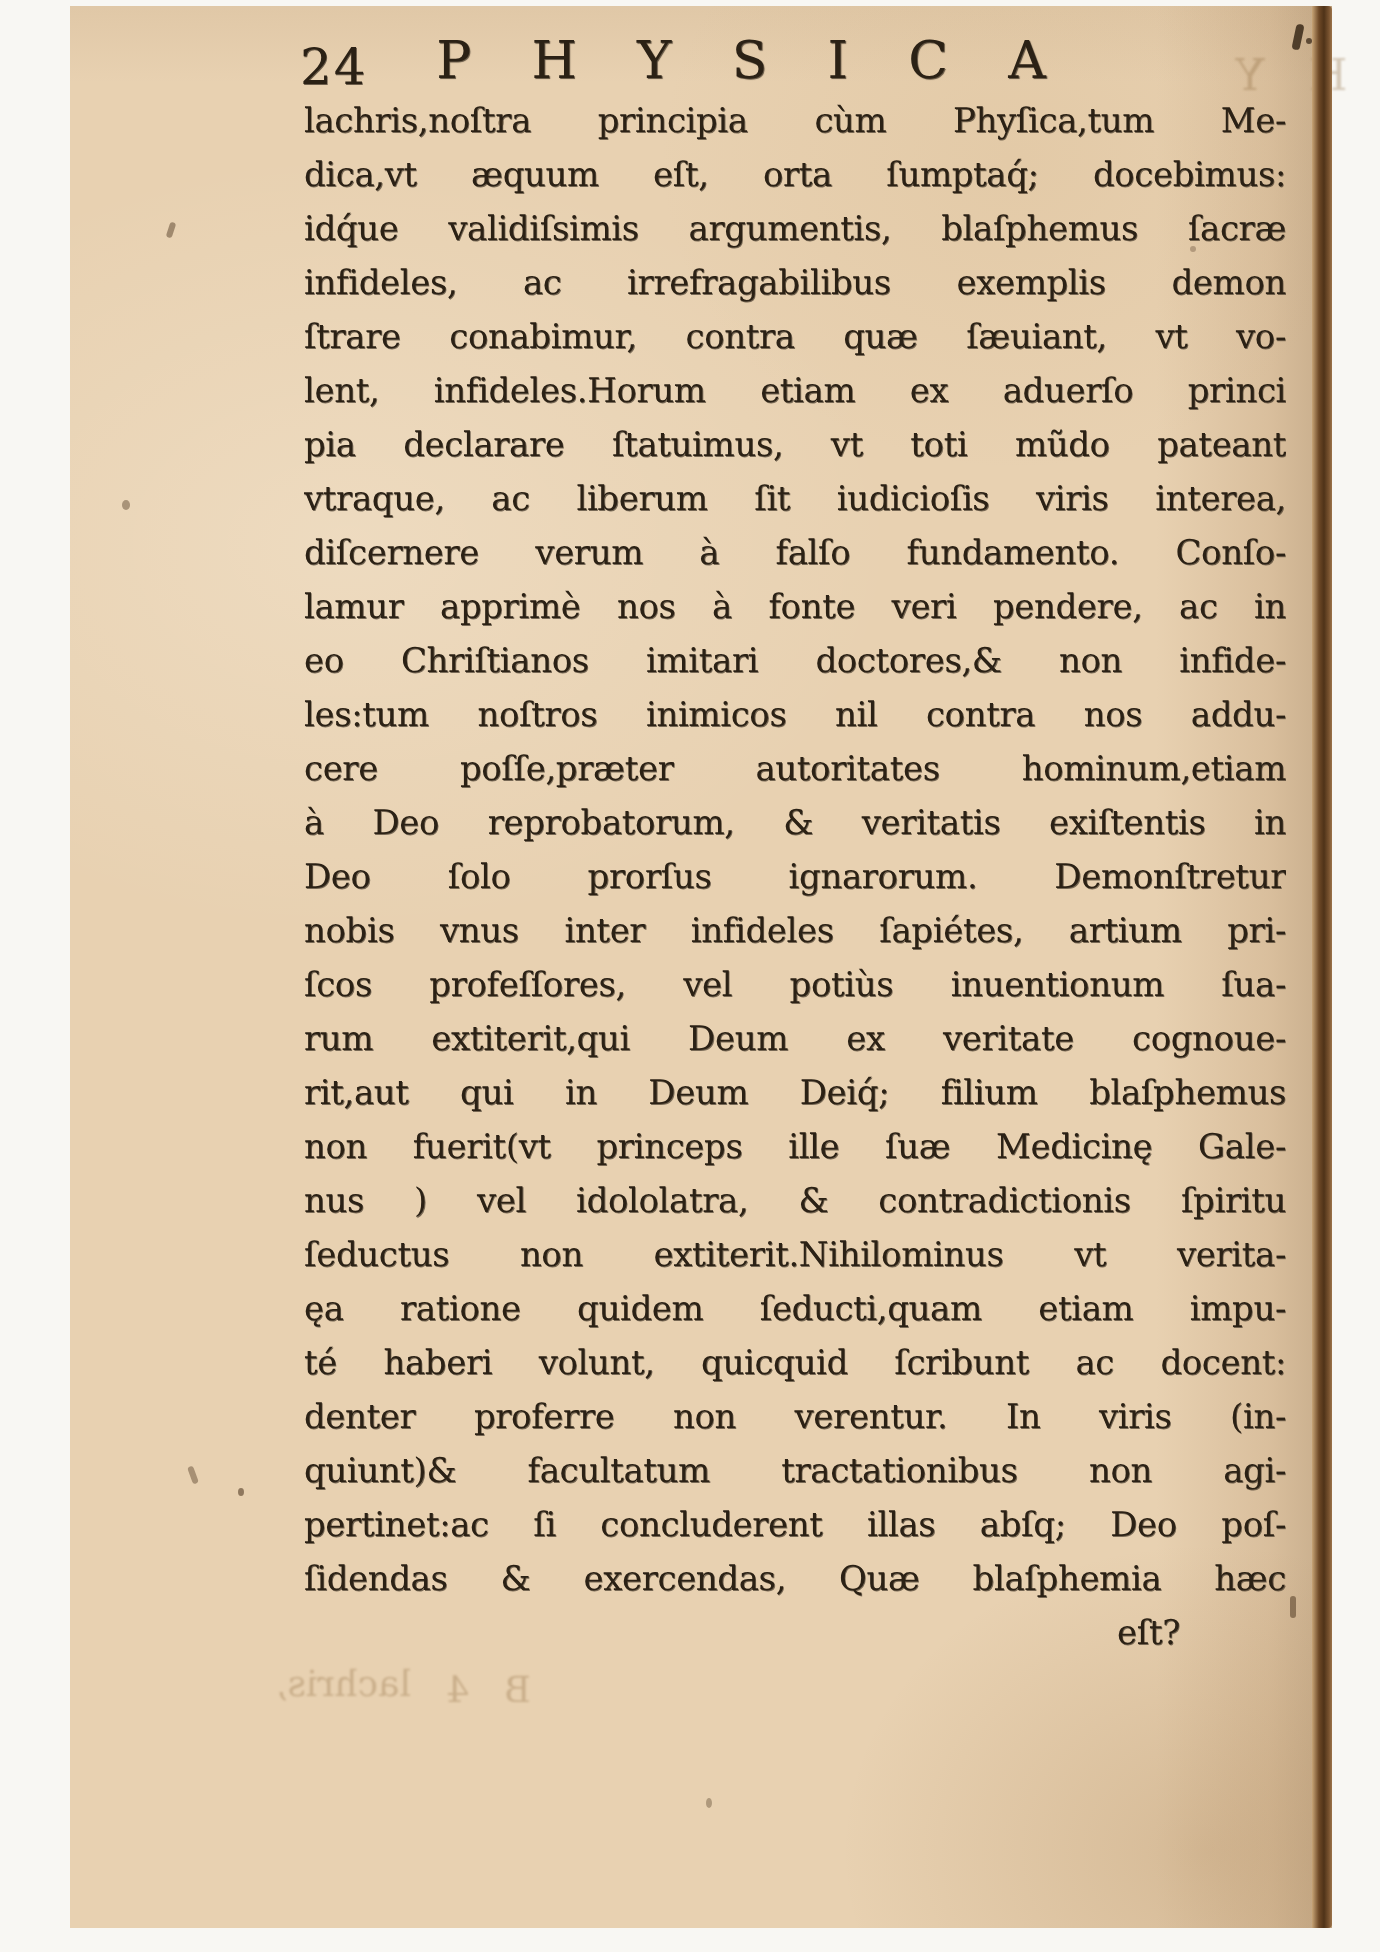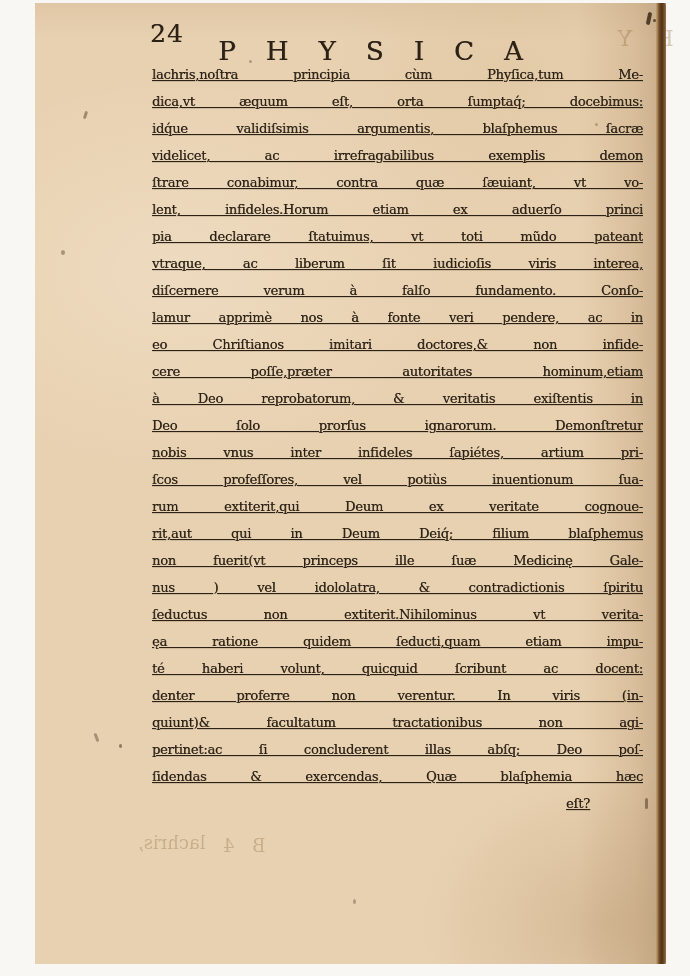--- a/index.html
+++ b/index.html
@@ -35,28 +35,26 @@
     position:absolute;left:-2px;top:3px;
     font-size:25px;letter-spacing:1px;
     text-shadow:0.4px 0.3px 0.3px rgba(43,33,21,0.65);
   }
   .running-title{
     position:absolute;left:0;right:0;top:0;
     text-align:center;
     transform:translateX(-22px);
     font-size:26px;letter-spacing:0.42em;
     text-shadow:0.5px 0.4px 0.4px rgba(43,33,21,0.7);
-    margin-top:20px;
   }
   .text-block{
-    position:absolute;left:117px;top:58px;width:491px;
+    position:absolute;left:117px;top:45px;width:491px;
     color:#2b2115;
-    font-size:13px;
+    font-size:17px;
     letter-spacing:-0.2px;
-    text-decoration:underline;
   }
   .text-line{
     height:27px;line-height:27px;
     white-space:nowrap;overflow:hidden;
     text-align:justify;text-align-last:justify;
     text-shadow:0.4px 0.25px 0.3px rgba(43,33,21,0.6);
   }
   .catchword-line{
     height:27px;line-height:27px;
     text-align:right;padding-right:53px;
@@ -96,28 +94,29 @@
     <span class="page-number">24</span>
     <span class="running-title">P H Y S I C A</span>
   </div>
 
   <div class="text-block">
     <div>
 
     <div class="text-line">lachris,noſtra principia cùm Phyſica,tum Me-</div>
         <div class="text-line">dica,vt æquum eſt, orta ſumptaq́; docebimus:</div>
         <div class="text-line">idq́ue validiſsimis argumentis, blaſphemus ſacræ</div>
-        <div class="text-line">videlicet, ac irrefragabilibus exemplis demon</div>
+        <div class="text-line">infideles, ac irrefragabilibus exemplis demon</div>
         <div class="text-line">ſtrare conabimur, contra quæ ſæuiant, vt vo-</div>
         <div class="text-line">lent, infideles.Horum etiam ex aduerſo princi</div>
         <div class="text-line">pia declarare ſtatuimus, vt toti mũdo pateant</div>
         <div class="text-line">vtraque, ac liberum ſit iudicioſis viris interea,</div>
         <div class="text-line">diſcernere verum à falſo fundamento. Conſo-</div>
         <div class="text-line">lamur apprimè nos à fonte veri pendere, ac in</div>
         <div class="text-line">eo Chriſtianos imitari doctores,&amp; non infide-</div>
+        <div class="text-line">les:tum noſtros inimicos nil contra nos addu-</div>
         <div class="text-line">cere poſſe,præter autoritates hominum,etiam</div>
         <div class="text-line">à Deo reprobatorum, &amp; veritatis exiſtentis in</div>
         <div class="text-line">Deo ſolo prorſus ignarorum.  Demonſtretur</div>
         <div class="text-line">nobis vnus inter infideles ſapiétes, artium pri-</div>
         <div class="text-line">ſcos profeſſores, vel potiùs inuentionum ſua-</div>
         <div class="text-line">rum extiterit,qui Deum ex veritate cognoue-</div>
         <div class="text-line">rit,aut qui in Deum Deiq́; filium blaſphemus</div>
         <div class="text-line">non fuerit(vt princeps ille ſuæ Medicinę Gale-</div>
         <div class="text-line">nus ) vel idololatra, &amp; contradictionis ſpiritu</div>
         <div class="text-line">ſeductus non extiterit.Nihilominus vt verita-</div>

